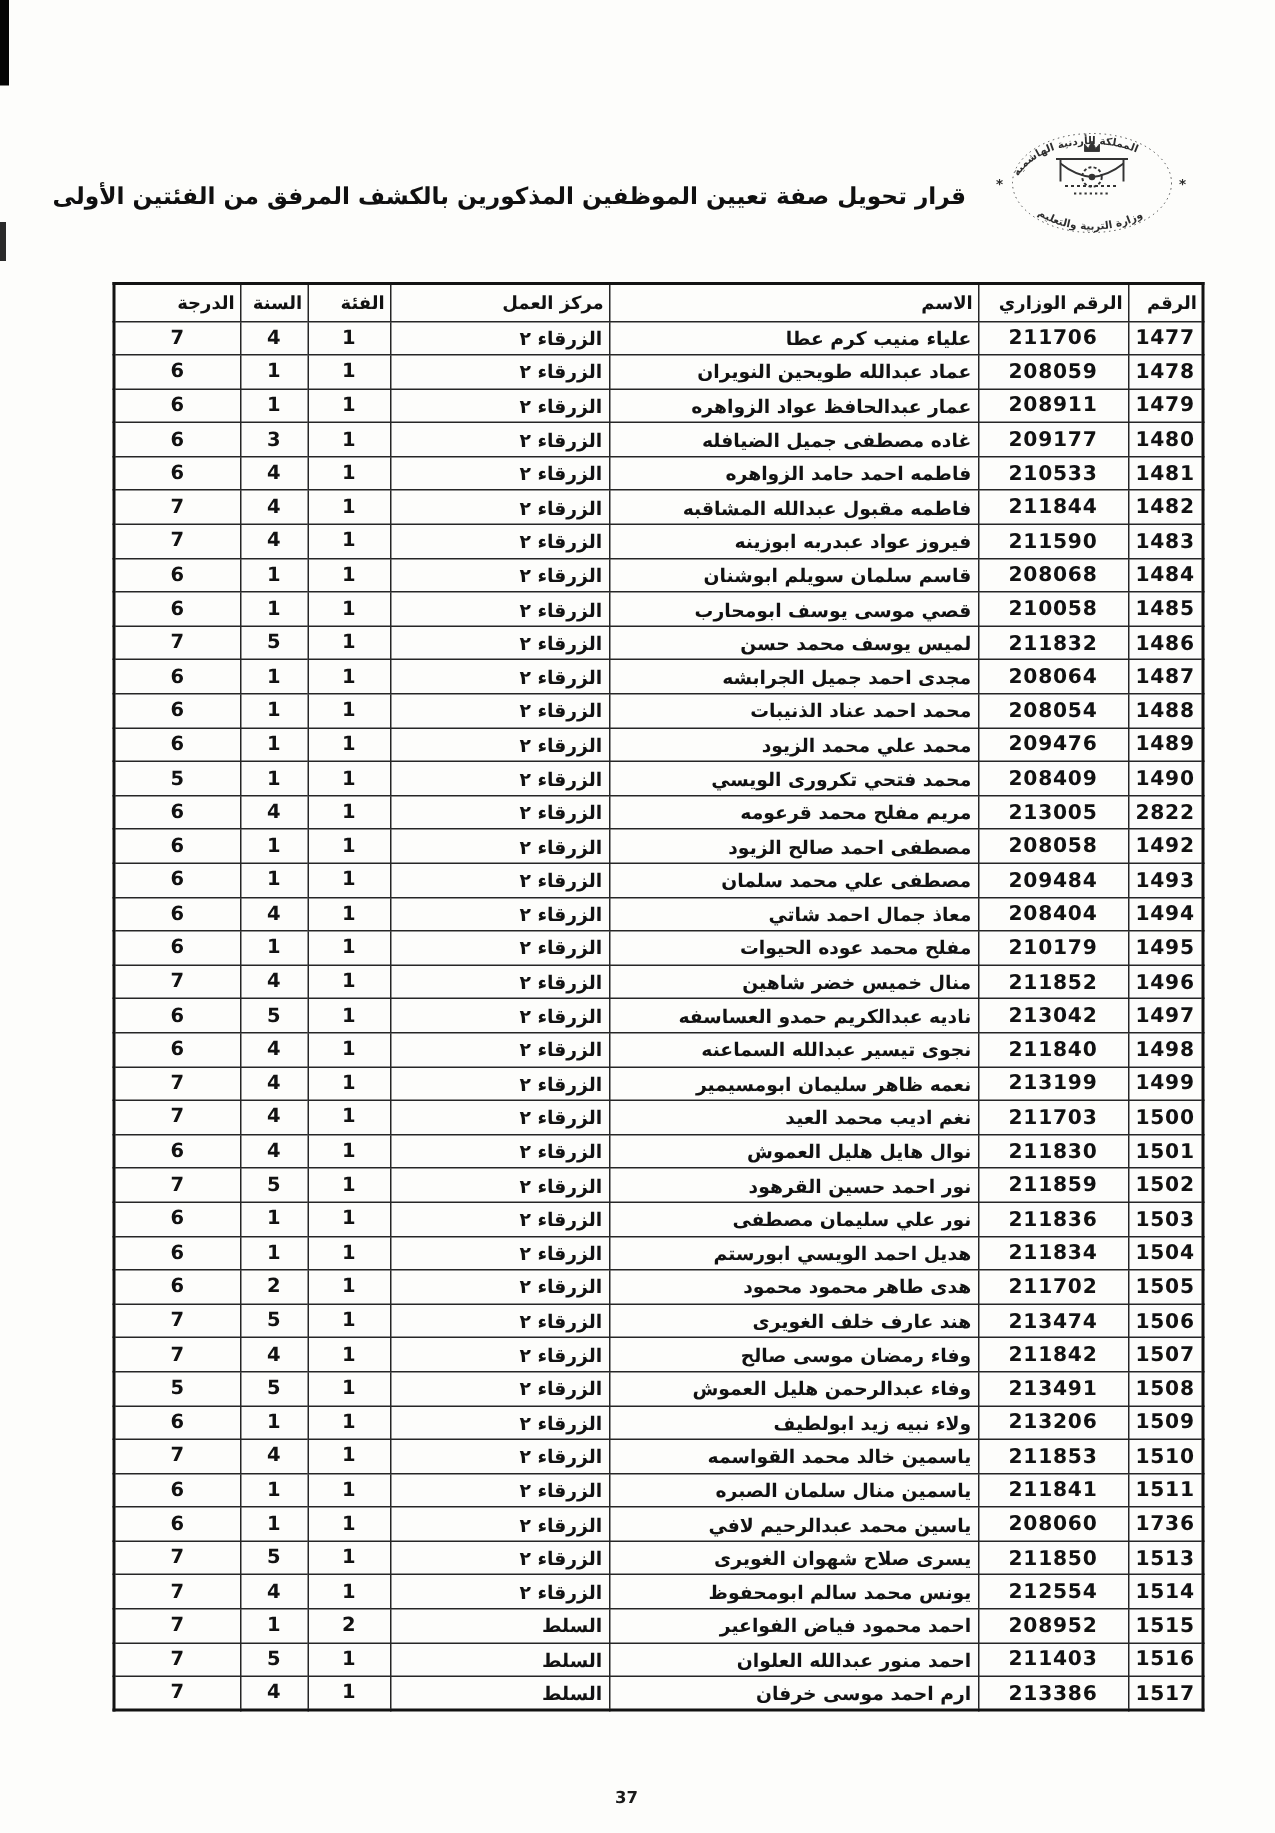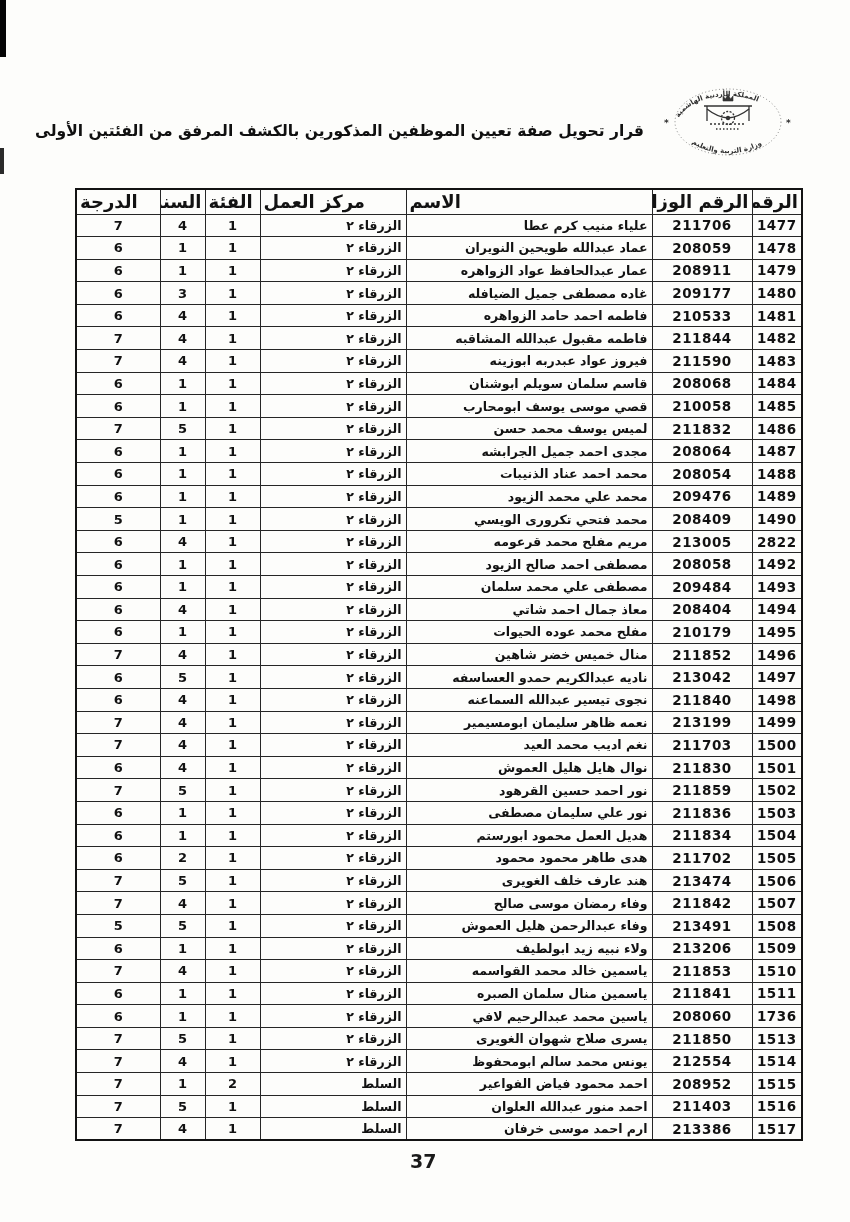--- a/index.html
+++ b/index.html
@@ -25,30 +25,30 @@
     border-collapse:collapse;table-layout:fixed;direction:rtl;
     border:2.5px solid #131313;
   }
   .roster th,.roster td{
     border:1.4px solid #262626;
     font-weight:700;color:#121212;
     padding:0 3px;overflow:hidden;white-space:nowrap;
   }
   .roster thead tr{height:25px;}
   .roster tbody tr{height:22.6px;}
-  .roster th{font-size:18px;text-align:left;}
+  .roster th{font-size:12px;text-align:right;}
   .roster td{font-size:13px;text-align:center;}
   td.c-name,td.c-center{text-align:right;padding-right:4px;font-size:12.5px;}
   td.c-ministry_no,td.c-no{font-size:13.5px;letter-spacing:0.5px;}
   col.w-no{width:50px;} col.w-min{width:100px;} col.w-name{width:246px;}
   col.w-center{width:146px;} col.w-cat{width:55px;} col.w-year{width:45px;} col.w-grade{width:84px;}
 
   .page-number{
-    position:absolute;top:1150px;left:410px;
-    font-weight:700;font-size:19px;color:#1a1a1a;
+    position:absolute;top:1192px;left:410px;
+    font-weight:700;font-size:11px;color:#1a1a1a;
   }
   .rim-text{font-size:7px;font-weight:700;fill:#2e2e2e;letter-spacing:0.5px;}
 </style>
 </head>
 <body>
 
 <div class="artifact-strip"></div>
 <div class="artifact-dot"></div>
 
 <div class="title-block">
@@ -338,21 +338,21 @@
         <td class="c-ministry_no">211836</td>
         <td class="c-name">نور علي سليمان مصطفى</td>
         <td class="c-center">الزرقاء ٢</td>
         <td class="c-category">1</td>
         <td class="c-year">1</td>
         <td class="c-grade">6</td>
       </tr>
       <tr>
         <td class="c-no">1504</td>
         <td class="c-ministry_no">211834</td>
-        <td class="c-name">هديل العمل محمود ابورستم</td>
+        <td class="c-name">هديل احمد الويسي ابورستم</td>
         <td class="c-center">الزرقاء ٢</td>
         <td class="c-category">1</td>
         <td class="c-year">1</td>
         <td class="c-grade">6</td>
       </tr>
       <tr>
         <td class="c-no">1505</td>
         <td class="c-ministry_no">211702</td>
         <td class="c-name">هدى طاهر محمود محمود</td>
         <td class="c-center">الزرقاء ٢</td>

